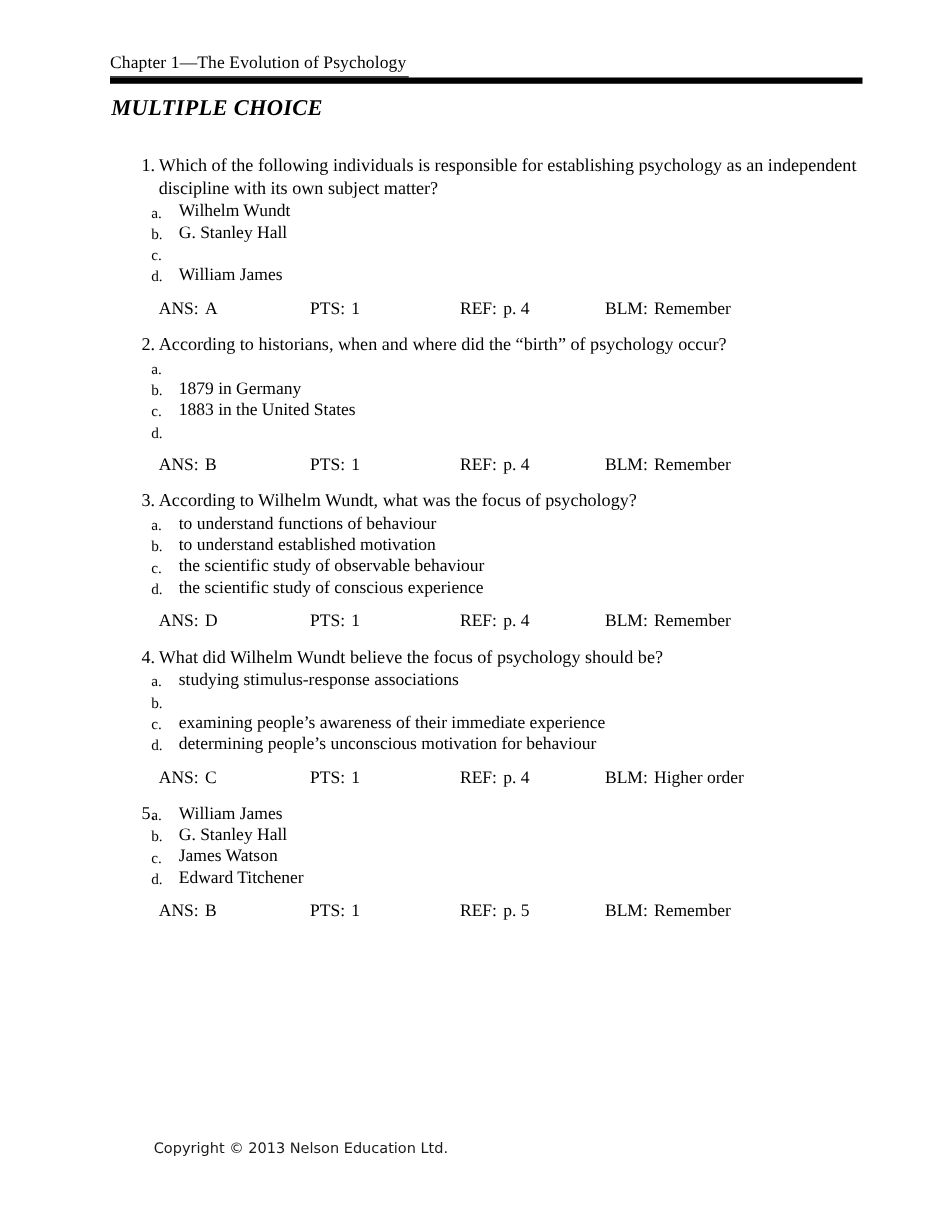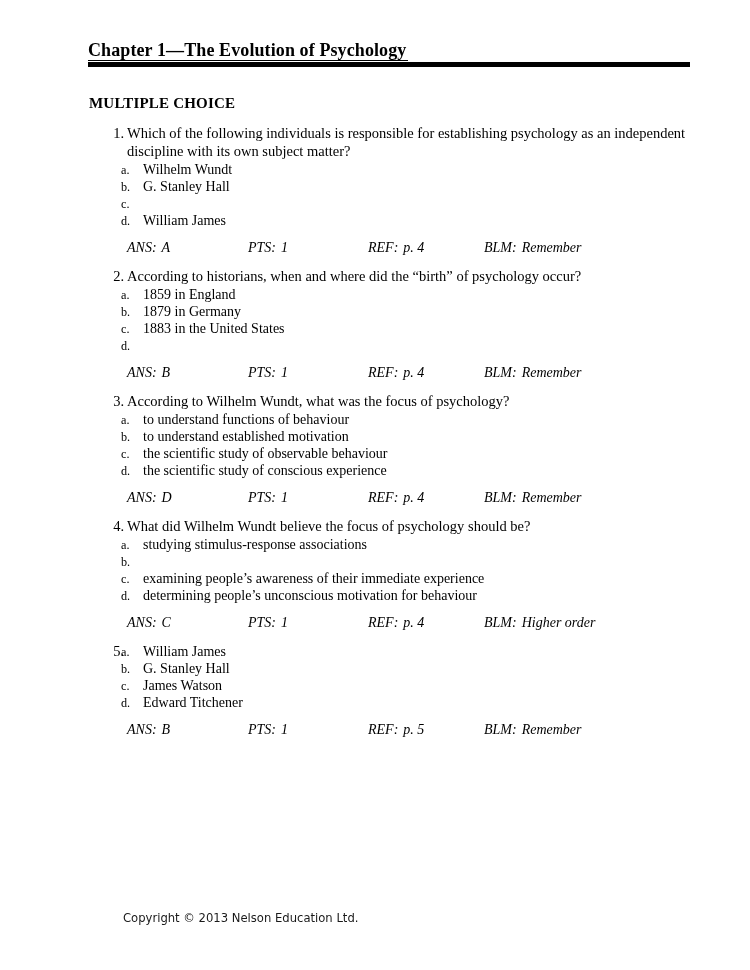--- a/index.html
+++ b/index.html
@@ -25,22 +25,22 @@
   }
 
   
   .header {
     position: absolute;
     left: 88px;
     top: 41px;
     width: 602px;
   }
   .chapter-title {
-    font-size: 18px;
-    font-weight: bold;
+    font-size: 14px;
+    font-weight: normal;
     letter-spacing: 0.1px;
     line-height: 18px;
     display: inline-block;
     border-bottom: 1px solid #000;
     padding-bottom: 1px;
     padding-right: 2px;
     white-space: nowrap;
   }
   .header-rule {
     position: absolute;
@@ -48,26 +48,27 @@
     top: 21px;
     width: 602px;
     height: 5px;
     background: #000000;
   }
 
   
   .section-heading {
     position: absolute;
     left: 89px;
-    top: 95px;
-    font-size: 15px;
+    top: 78px;
+    font-size: 18px;
     font-weight: bold;
     letter-spacing: 0.2px;
     line-height: 16px;
     white-space: nowrap;
+    font-style: italic;
   }
 
   
   .questions {
     position: absolute;
     left: 0;
     top: 125px;
     width: 750px;
   }
   .question-block {
@@ -123,21 +124,20 @@
     position: relative;
     height: 17px;
     margin-top: 10px;
     font-size: 14px;
     line-height: 17px;
     white-space: nowrap;
   }
   .meta-cell {
     position: absolute;
     top: 0;
-    font-style: italic;
   }
   .meta-ans { left: 127px; }
   .meta-pts { left: 248px; }
   .meta-ref { left: 368px; }
   .meta-blm { left: 484px; }
   .meta-key { }
   .meta-val { margin-left: 5px; }
 
   
   .footer {
@@ -194,21 +194,20 @@
         </div>
       </div>
       <div class="question-block">
         <div class="q-line">
           <span class="q-num">2.</span>
           <span class="q-text">According to historians, when and where did the “birth” of psychology occur?</span>
         </div>
         <div class="choices">
           <div class="choice">
             <span class="choice-letter">a.</span>
-            <span class="choice-text">1859 in England</span>
           </div>
           <div class="choice">
             <span class="choice-letter">b.</span>
             <span class="choice-text">1879 in Germany</span>
           </div>
           <div class="choice">
             <span class="choice-letter">c.</span>
             <span class="choice-text">1883 in the United States</span>
           </div>
           <div class="choice">

